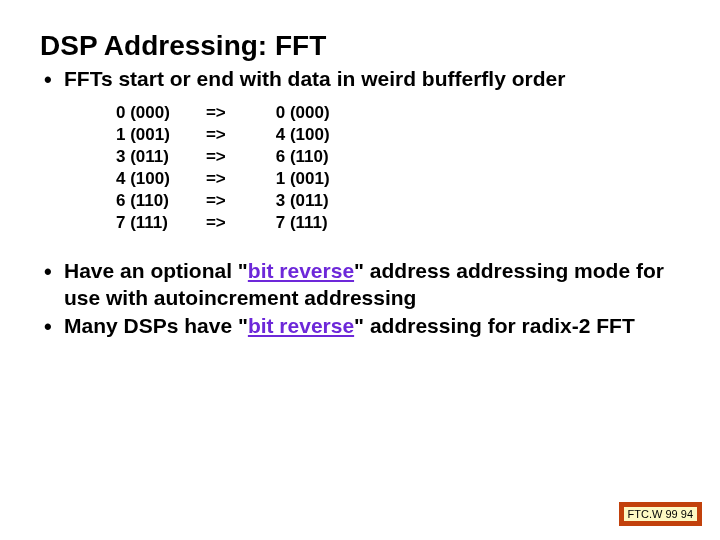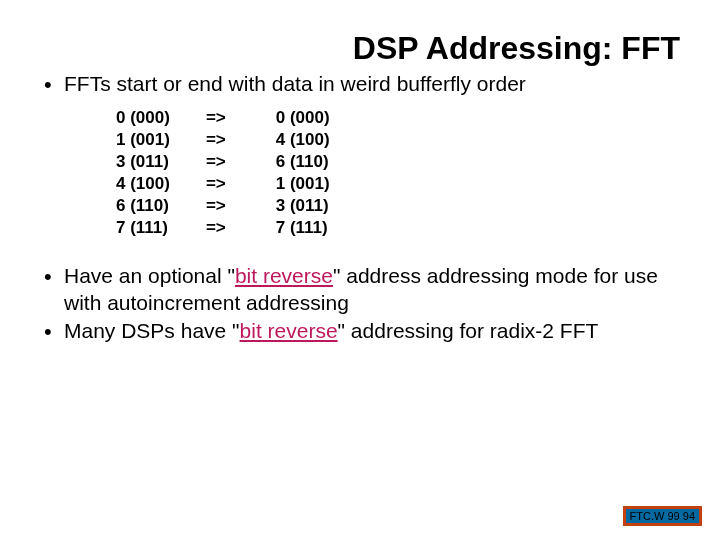--- a/index.html
+++ b/index.html
@@ -14,35 +14,35 @@
     overflow: hidden;
   }
   .slide {
     padding: 30px 40px 20px 40px;
     box-sizing: border-box;
     width: 100%;
     height: 100%;
     position: relative;
   }
   .title {
-    font-size: 32px;
+    font-size: 28px;
     font-weight: bold;
-    text-align: right;
+    text-align: left;
     margin: 0 0 4px 0;
   }
   ul.bullets {
     list-style: none;
     padding: 0;
     margin: 0;
   }
   ul.bullets > li {
     position: relative;
     padding-left: 24px;
     font-size: 21px;
-    font-weight: normal;
+    font-weight: bold;
     line-height: 1.25;
     margin-bottom: 2px;
   }
   ul.bullets > li::before {
     content: "•";
     position: absolute;
     left: 4px;
     top: 0;
     font-size: 22px;
   }
@@ -55,30 +55,30 @@
   td {
     font-size: 17px;
     font-weight: bold;
     padding: 1px 6px;
     white-space: nowrap;
   }
   td.arrow { padding-left: 30px; padding-right: 40px; }
   td.right { padding-left: 10px; }
   .bitrev {
     text-decoration: underline;
-    color: #be185d;
+    color: #6d28d9;
   }
   .footer {
     position: absolute;
     right: 18px;
     bottom: 14px;
     font-size: 11px;
-    border: 3px solid #c2410c;
+    border: 5px solid #c2410c;
     padding: 1px 4px;
-    background: #0369a1;
+    background: #fef9c3;
   }
 </style>
 </head>
 <body>
 
 <div class="slide">
 
   <h1 class="title">DSP Addressing: FFT</h1>
 
   <ul class="bullets">

